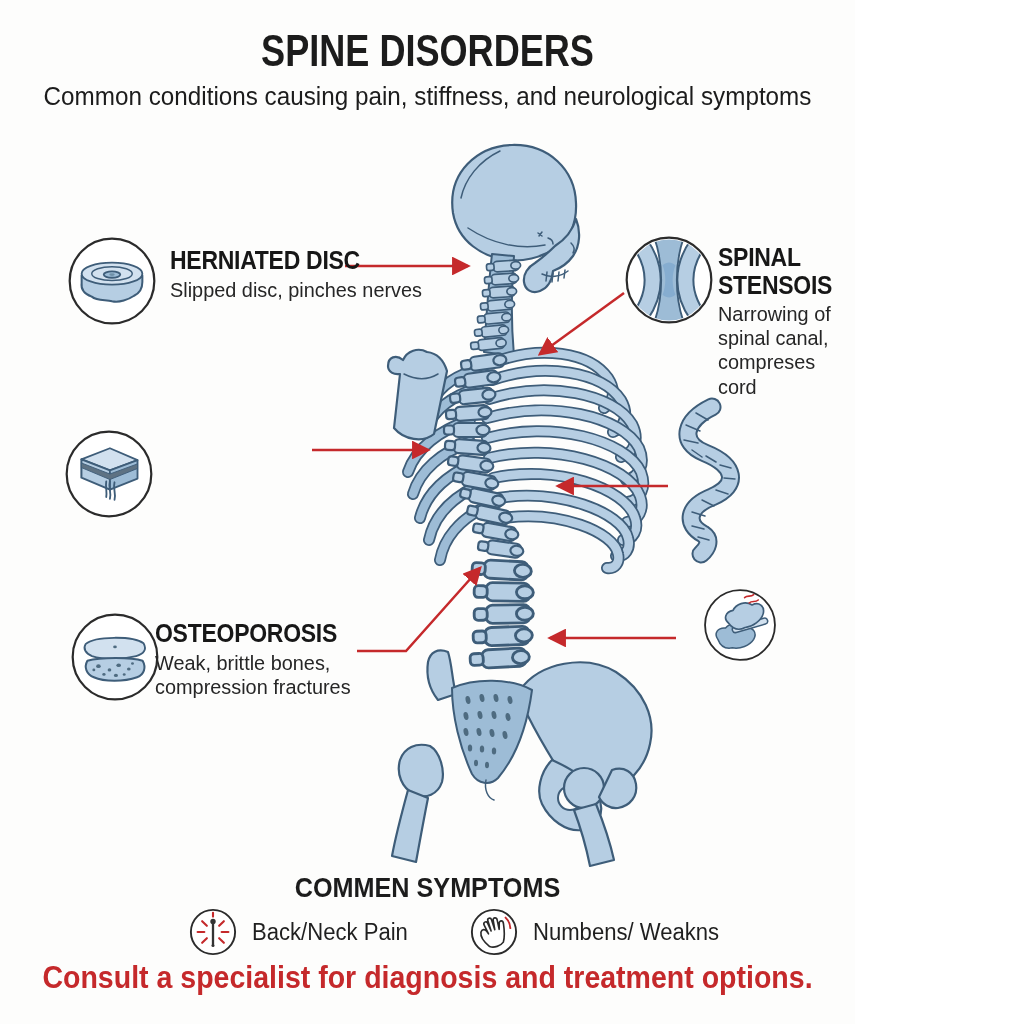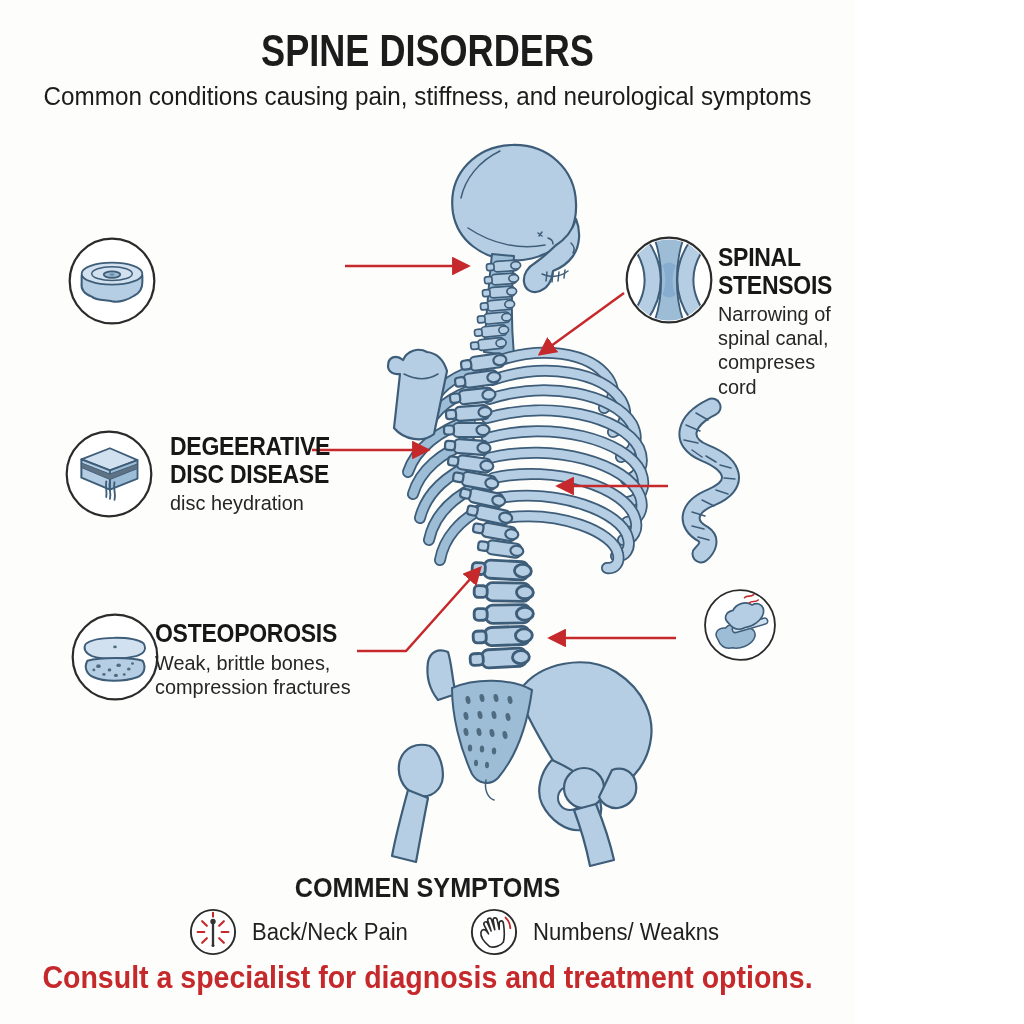--- a/index.html
+++ b/index.html
@@ -315,26 +315,25 @@
       </g>
       <g transform="translate(9,-14) rotate(-16)">
         <rect class="bone-light" x="-24" y="11" width="48" height="8" rx="4"></rect>
         <path class="bone" d="M-26,5 C-32,-3 -26,-11 -16,-10 C-10,-17 3,-18 10,-10 C20,-12 26,-4 21,5 C16,13 3,18 -7,16 C-17,18 -23,13 -26,5 Z"></path>
       </g>
       <path class="squig" d="M6,-36 C10,-40 14,-36 18,-40"></path>
       <path class="squig" d="M12,-29 C16,-33 20,-29 24,-33"></path>
     </svg>
   </div>
 
-
-  <div class="callout" style="left:170px;top:433px">
-    <div class="c-title">DEGEERATIVE
-DISC DISEASE</div>
-    <div class="c-desc">disc heydration</div>
-  </div>
+  <div class="callout" style="left:170px;top:247px">
+    <div class="c-title">HERNIATED DISC</div>
+    <div class="c-desc">Slipped disc, pinches nerves</div>
+  </div>
+
 
   <div class="callout" style="left:155px;top:620px">
     <div class="c-title">OSTEOPOROSIS</div>
     <div class="c-desc">Weak, brittle bones,
 compression fractures</div>
   </div>
 
   <div class="callout" style="left:718px;top:244px">
     <div class="c-title">SPINAL STENSOIS</div>
     <div class="c-desc">Narrowing of spinal canal,

